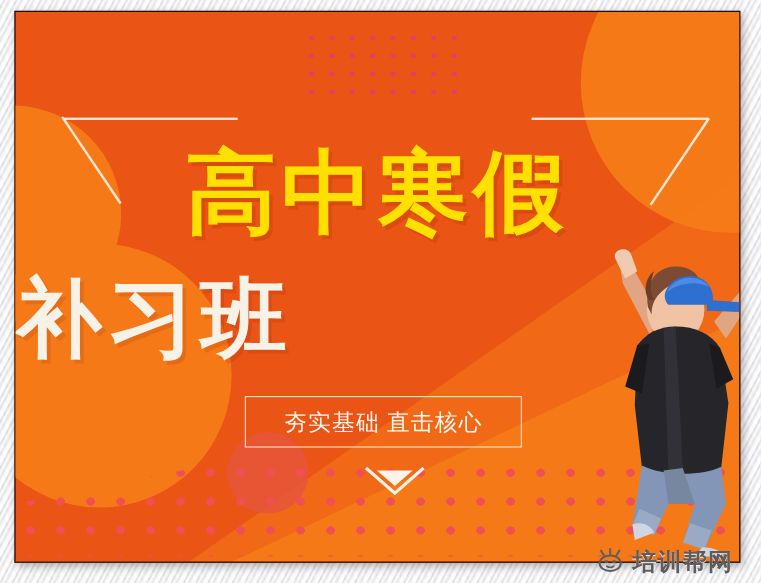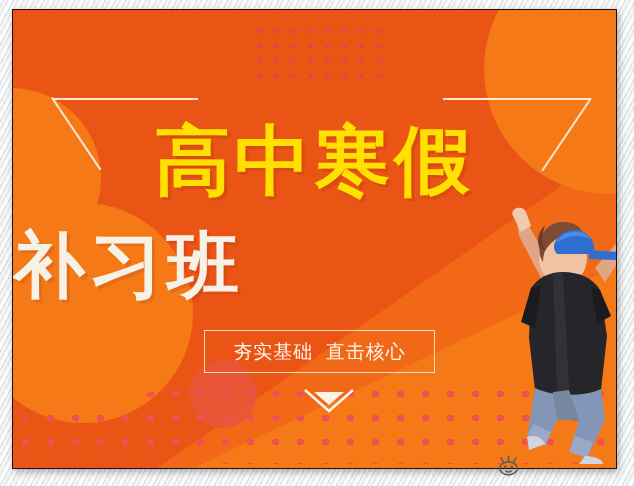--- a/index.html
+++ b/index.html
@@ -174,21 +174,21 @@
     position: absolute;
     left: 191px; top: 320px;
     width: 231px; height: 43px;
     border: 1.6px solid #fbd9bb;
     display: flex;
     align-items: center;
     justify-content: center;
     box-sizing: border-box;
   }
   .tagline-text {
-    font-family: Liberation Mono, monospace;
+    font-family: Liberation Serif, serif;
     font-size: 19px;
     letter-spacing: 1px;
     color: #fdf7f1;
     white-space: nowrap;
   }
 
   
   .chevron {
     position: absolute;
     left: 290px; top: 378px;
@@ -308,15 +308,16 @@
           <path d="M4 3 L6.5 7"></path>
           <path d="M12 1.5 L12 6"></path>
           <path d="M20 3 L17.5 7"></path>
         </g>
         <ellipse cx="12" cy="14" rx="9.2" ry="6.8" fill="none" stroke="#5d5d5f" stroke-width="1.7"></ellipse>
         <circle cx="8.6" cy="12.6" r="1.5" fill="#5d5d5f"></circle>
         <circle cx="15.4" cy="12.6" r="1.5" fill="#5d5d5f"></circle>
         <path d="M9 16.6 Q12 18.8 15 16.6" fill="none" stroke="#5d5d5f" stroke-width="1.5" stroke-linecap="round"></path>
       </svg>
     </span>
+    <span class="wm-text">培训帮网</span>
   </div>
 
 </div>
 
 </body></html>

